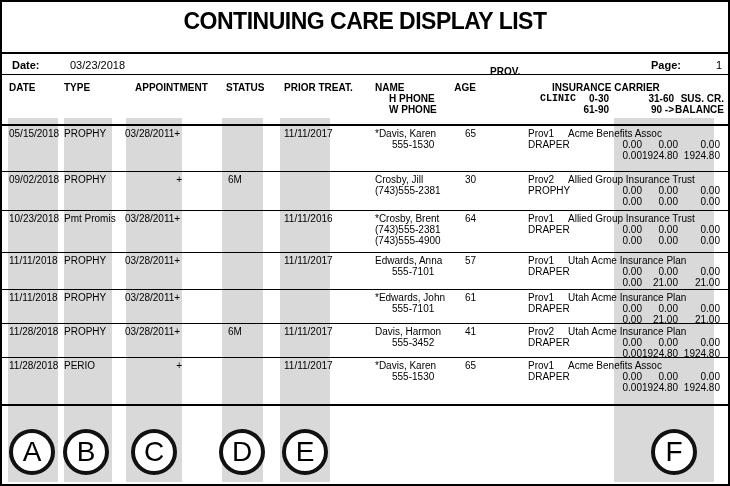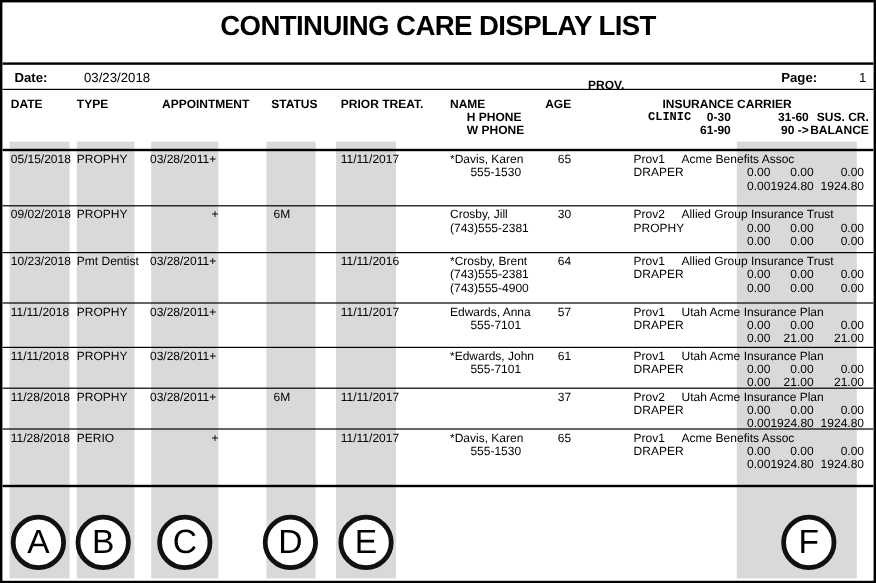--- a/index.html
+++ b/index.html
@@ -154,21 +154,21 @@
       </div>
       <div class="cell amounts a2">
         <span>0.00</span>
         <span>0.00</span>
         <span>0.00</span>
       </div>
     </div>
 
     <div class="row r3">
       <div class="cell c-date">10/23/2018</div>
-      <div class="cell c-type">Pmt Dentist</div>
+      <div class="cell c-type">Pmt Promis</div>
       <div class="cell c-appt">03/28/2011+</div>
       <div class="cell c-prior">11/11/2016</div>
       <div class="cell c-name">
         <div>*Crosby, Brent</div>
         <div class="ph">(743)555-2381</div>
         <div class="ph">(743)555-4900</div>
       </div>
       <div class="cell c-age">64</div>
       <div class="cell c-prov">
         <div>Prov1</div>
@@ -239,21 +239,25 @@
         <span>21.00</span>
       </div>
     </div>
 
     <div class="row r6">
       <div class="cell c-date">11/28/2018</div>
       <div class="cell c-type">PROPHY</div>
       <div class="cell c-appt">03/28/2011+</div>
       <div class="cell c-status">6M</div>
       <div class="cell c-prior">11/11/2017</div>
-      <div class="cell c-age">37</div>
+      <div class="cell c-name">
+        <div>Davis, Harmon</div>
+        <div class="ph indent">555-3452</div>
+      </div>
+      <div class="cell c-age">41</div>
       <div class="cell c-prov">
         <div>Prov2</div>
         <div>DRAPER</div>
       </div>
       <div class="cell c-carrier">Utah Acme Insurance Plan</div>
       <div class="cell amounts a1">
         <span>0.00</span>
         <span>0.00</span>
         <span>0.00</span>
       </div>

